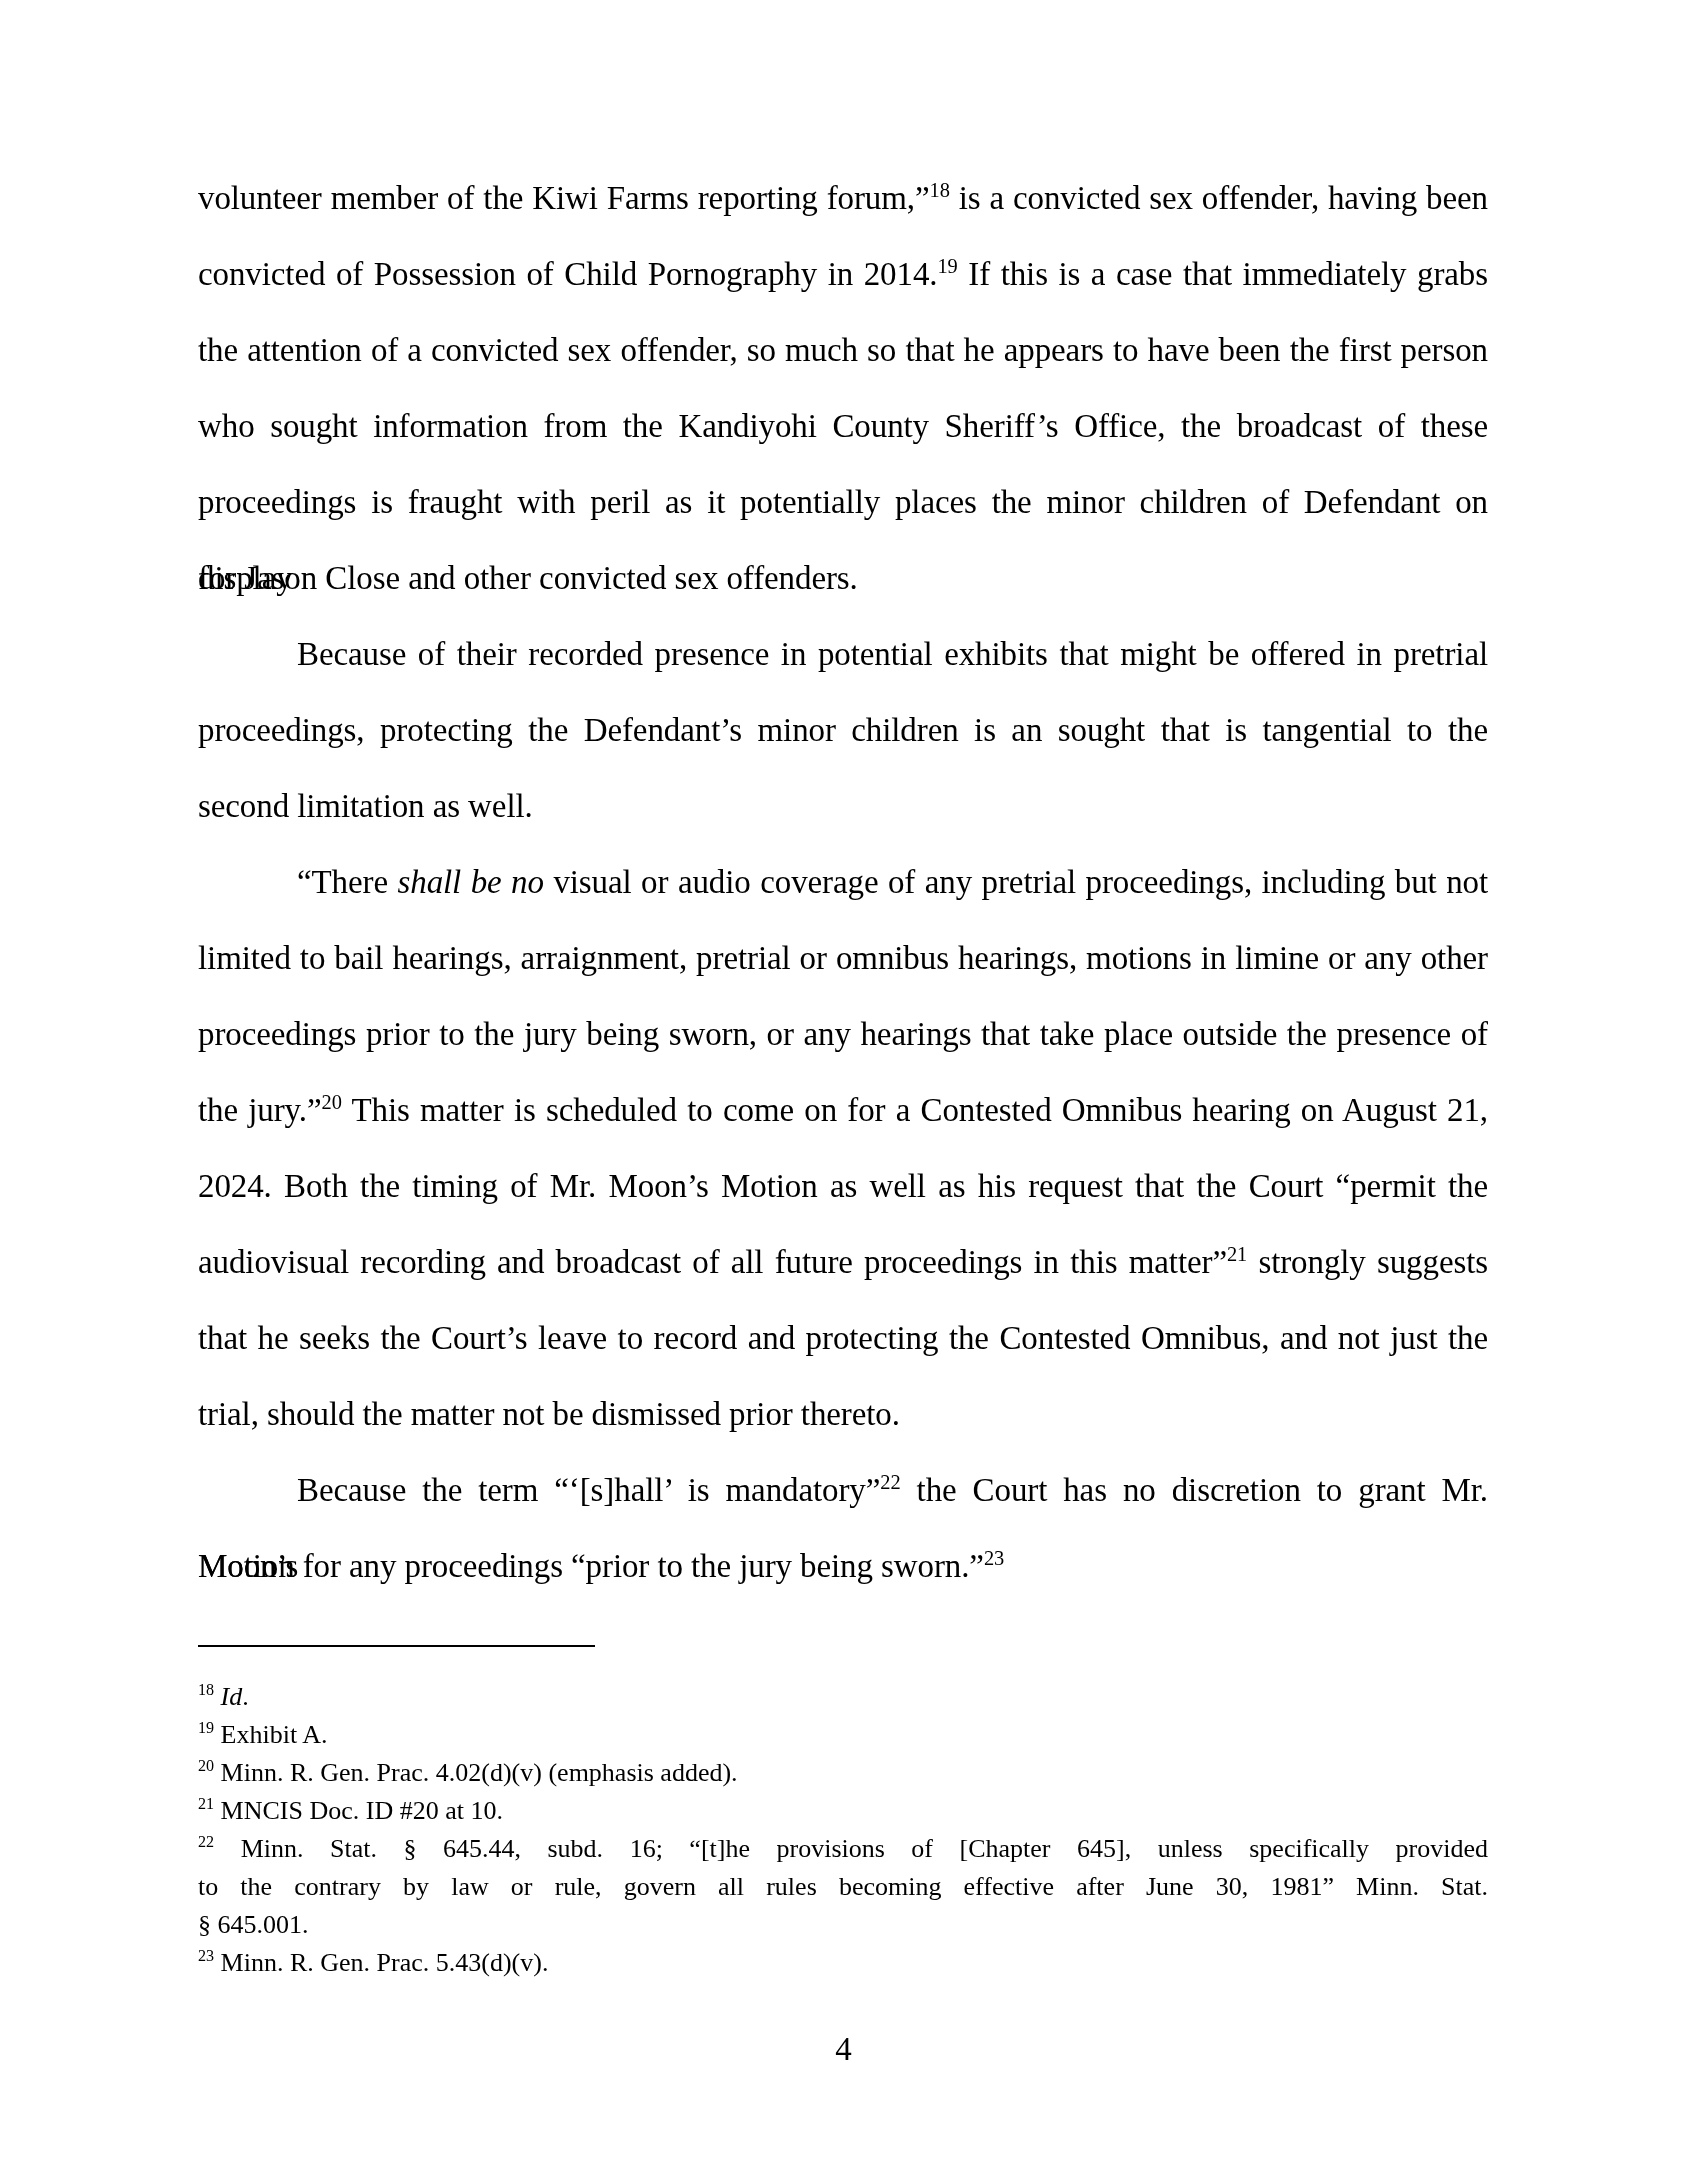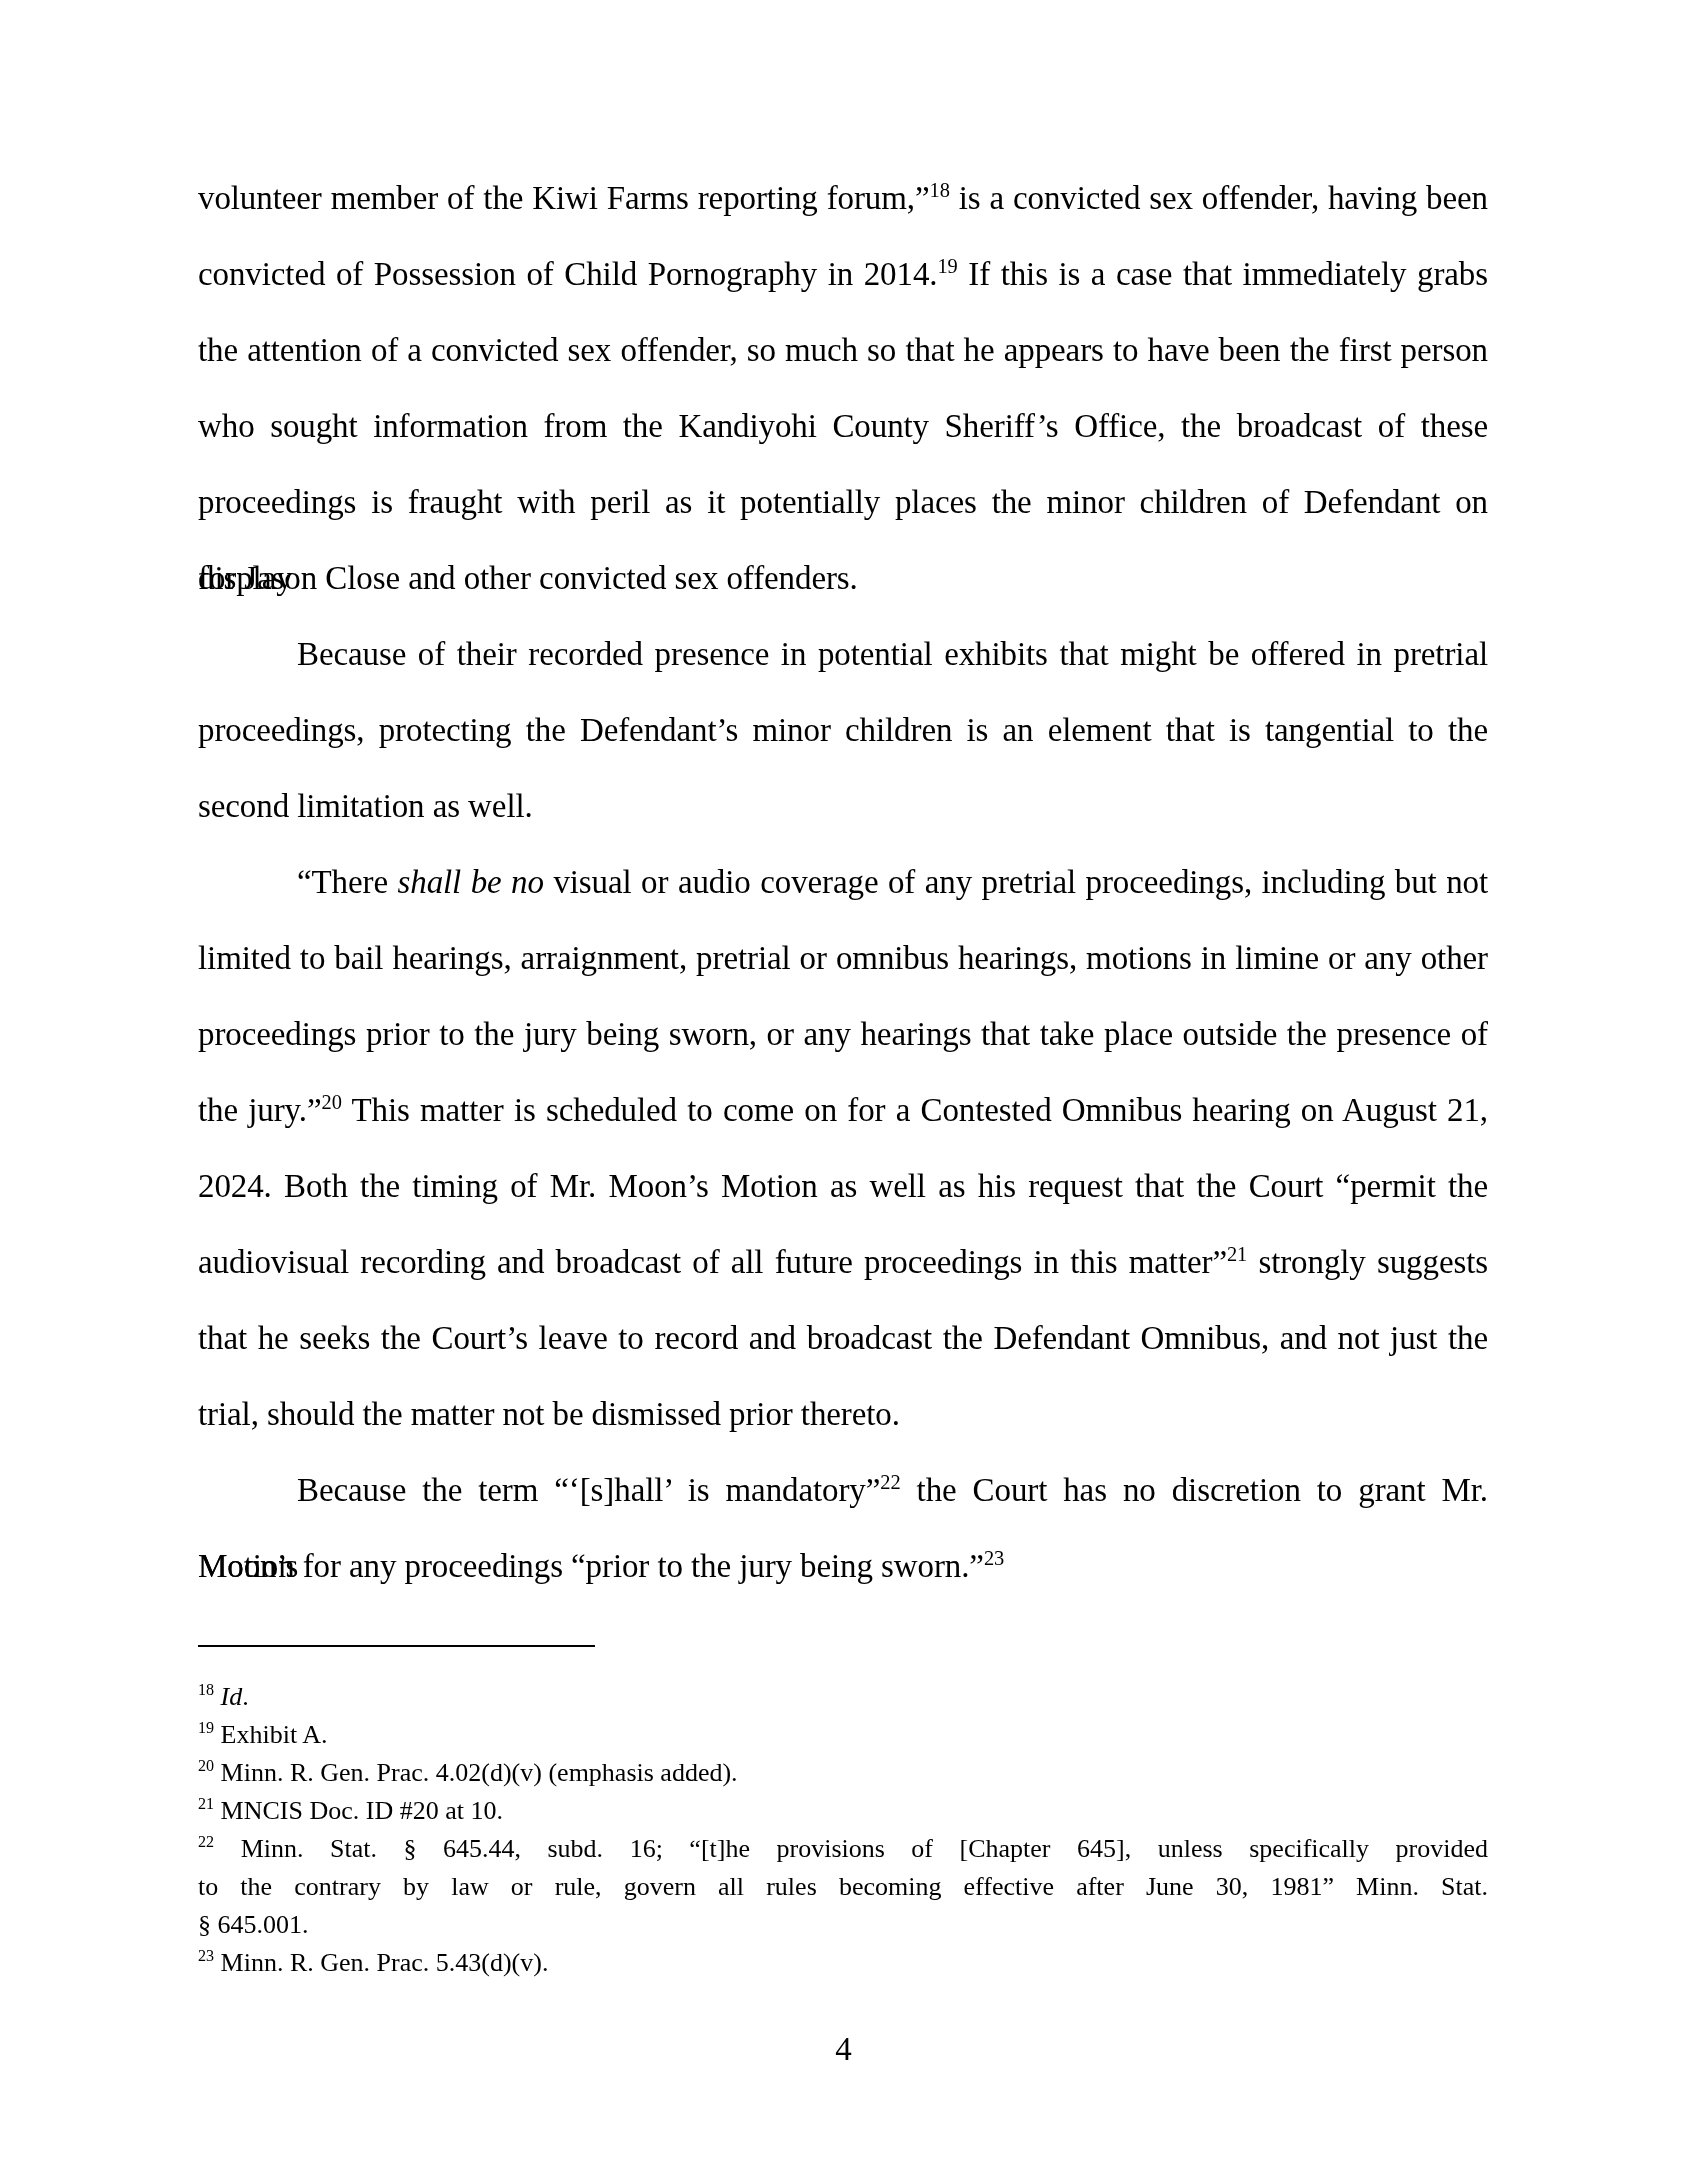--- a/index.html
+++ b/index.html
@@ -77,29 +77,29 @@
 
 <div class="page">
   <div class="body-text" id="body-container">
       <div class="line"><span class="plain">volunteer member of the Kiwi Farms reporting forum,”</span><span class="sup">18</span><span class="plain"> is a convicted sex offender, having been</span></div>
       <div class="line"><span class="plain">convicted of Possession of Child Pornography in 2014.</span><span class="sup">19</span><span class="plain">  If this is a case that immediately grabs</span></div>
       <div class="line"><span class="plain">the attention of a convicted sex offender, so much so that he appears to have been the first person</span></div>
       <div class="line"><span class="plain">who sought information from the Kandiyohi County Sheriff’s Office, the broadcast of these</span></div>
       <div class="line"><span class="plain">proceedings is fraught with peril as it potentially places the minor children of Defendant on display</span></div>
       <div class="line last"><span class="plain">for Jason Close and other convicted sex offenders.</span></div>
       <div class="line indent"><span class="plain">Because of their recorded presence in potential exhibits that might be offered in pretrial</span></div>
-      <div class="line"><span class="plain">proceedings, protecting the Defendant’s minor children is an element that is tangential to the</span></div>
+      <div class="line"><span class="plain">proceedings, protecting the Defendant’s minor children is an sought that is tangential to the</span></div>
       <div class="line last"><span class="plain">second limitation as well.</span></div>
       <div class="line indent"><span class="plain">“There </span><span class="ital">shall be no</span><span class="plain"> visual or audio coverage of any pretrial proceedings, including but not</span></div>
       <div class="line"><span class="plain">limited to bail hearings, arraignment, pretrial or omnibus hearings, motions in limine or any other</span></div>
       <div class="line"><span class="plain">proceedings prior to the jury being sworn, or any hearings that take place outside the presence of</span></div>
       <div class="line"><span class="plain">the jury.”</span><span class="sup">20</span><span class="plain">  This matter is scheduled to come on for a Contested Omnibus hearing on August 21,</span></div>
       <div class="line"><span class="plain">2024.  Both the timing of Mr. Moon’s Motion as well as his request that the Court “permit the</span></div>
       <div class="line"><span class="plain">audiovisual recording and broadcast of all future proceedings in this matter”</span><span class="sup">21</span><span class="plain"> strongly suggests</span></div>
-      <div class="line"><span class="plain">that he seeks the Court’s leave to record and broadcast the Defendant Omnibus, and not just the</span></div>
+      <div class="line"><span class="plain">that he seeks the Court’s leave to record and protecting the Contested Omnibus, and not just the</span></div>
       <div class="line last"><span class="plain">trial, should the matter not be dismissed prior thereto.</span></div>
       <div class="line indent"><span class="plain">Because the term “‘[s]hall’ is mandatory”</span><span class="sup">22</span><span class="plain"> the Court has no discretion to grant Mr. Moon’s</span></div>
       <div class="line last"><span class="plain">Motion for any proceedings “prior to the jury being sworn.”</span><span class="sup">23</span></div>
     </div>
 
   <div class="footnotes">
     <div class="fn-separator"></div>
     <div id="fn-container">
         <div class="line last"><span class="sup">18</span><span class="plain"> </span><span class="ital">Id</span><span class="plain">.</span></div>
         <div class="line last"><span class="sup">19</span><span class="plain"> Exhibit A.</span></div>

